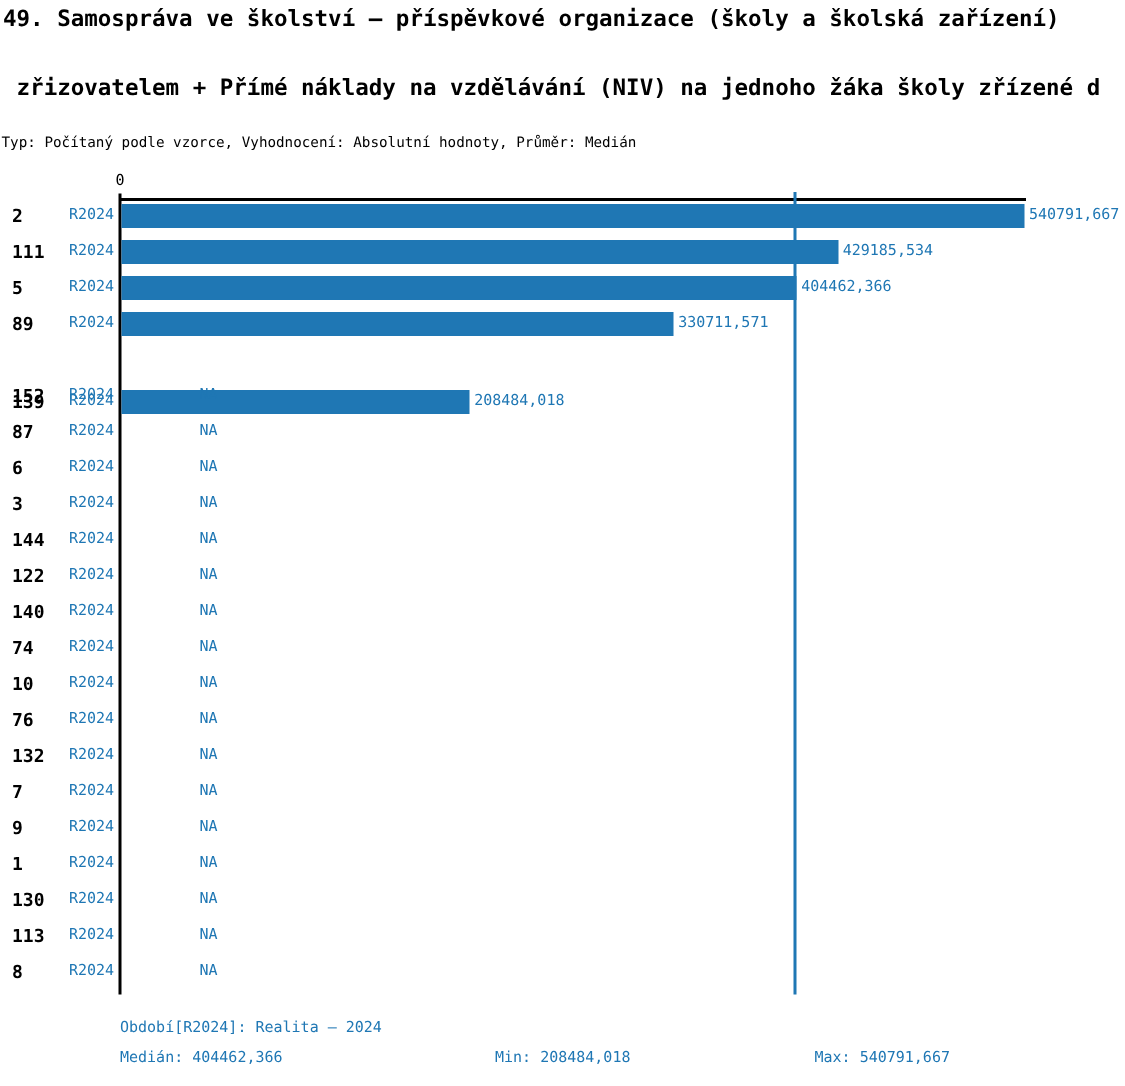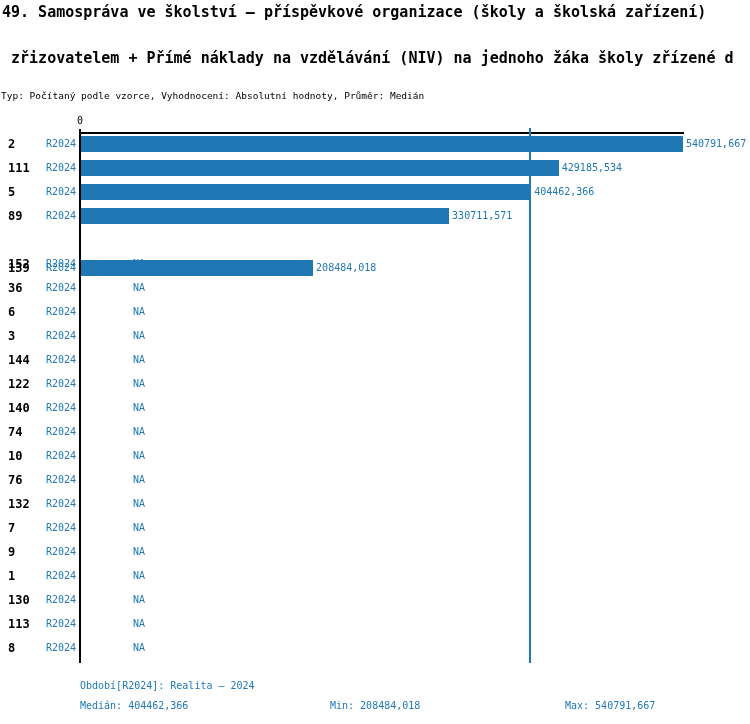--- a/index.html
+++ b/index.html
@@ -46,21 +46,21 @@
   .na-label{
     position:absolute;left:85px;top:0;height:24px;line-height:24px;
     font-size:10px;color:var(--blue);white-space:pre;margin-left:48px;
   }
   .footer-text{
     position:absolute;font-size:10px;color:var(--blue);white-space:pre;line-height:12px;
   }
   .f-period{left:80px;top:680px;}
   .f-median{left:80px;top:700px;}
   .f-min{left:330px;top:700px;}
-  .f-max{left:528px;top:700px;padding-left:37px;}
+  .f-max{left:506px;top:700px;padding-left:37px;}
 </style>
 </head>
 <body>
 
 <div class="root">
 
   <div class="title-line t1">49. Samospráva ve školství – příspěvkové organizace (školy a školská zařízení)</div>
   <div class="title-line t3"> zřizovatelem + Přímé náklady na vzdělávání (NIV) na jednoho žáka školy zřízené d</div>
   <div class="subtitle">Typ: Počítaný podle vzorce, Vyhodnocení: Absolutní hodnoty, Průměr: Medián</div>
 
@@ -99,21 +99,21 @@
         <span class="period-label">R2024</span>
         <div class="bar" style="width: 232.1px; background: rgb(31, 119, 180);"></div>
         <span class="bar-value" style="left: 316.1px;">208484,018</span>
       </div>
       <div class="chart-row" style="top: 252px; padding-left: 47px;">
         <span class="cat-label">152</span>
         <span class="period-label">R2024</span>
         <span class="na-label">NA</span>
       </div>
       <div class="chart-row" style="top: 276px;">
-        <span class="cat-label">36</span>
+        <span class="cat-label">87</span>
         <span class="period-label">R2024</span>
         <span class="na-label">NA</span>
       </div>
       <div class="chart-row" style="top: 300px;">
         <span class="cat-label">6</span>
         <span class="period-label">R2024</span>
         <span class="na-label">NA</span>
       </div>
       <div class="chart-row" style="top: 324px;">
         <span class="cat-label">3</span>

